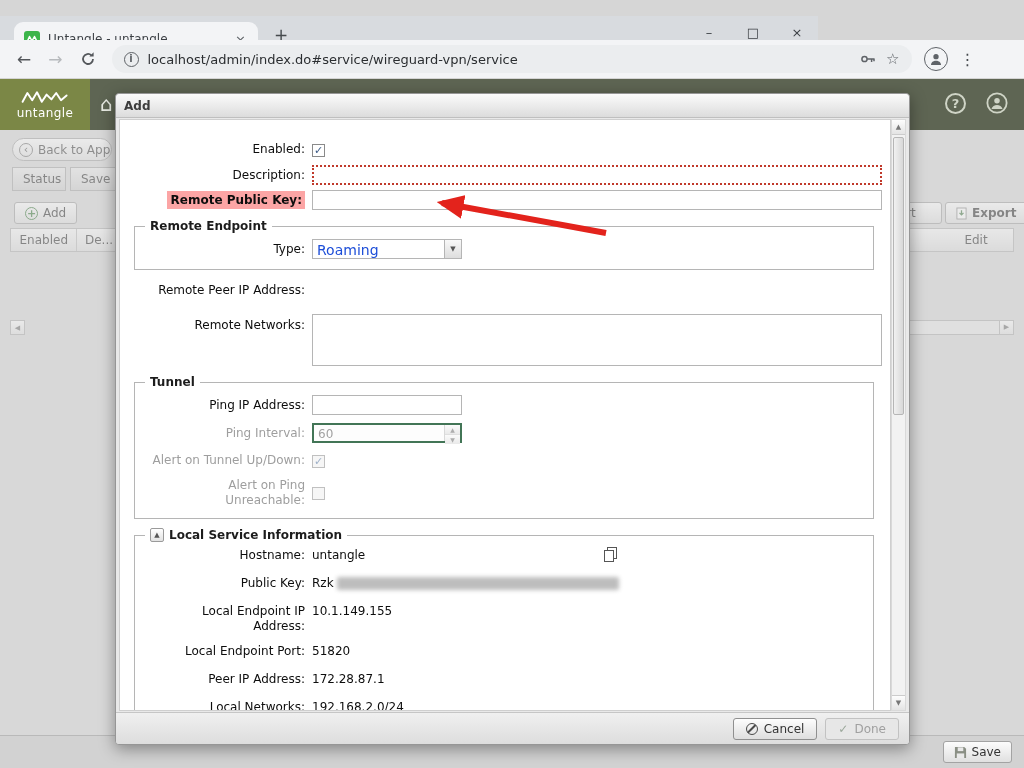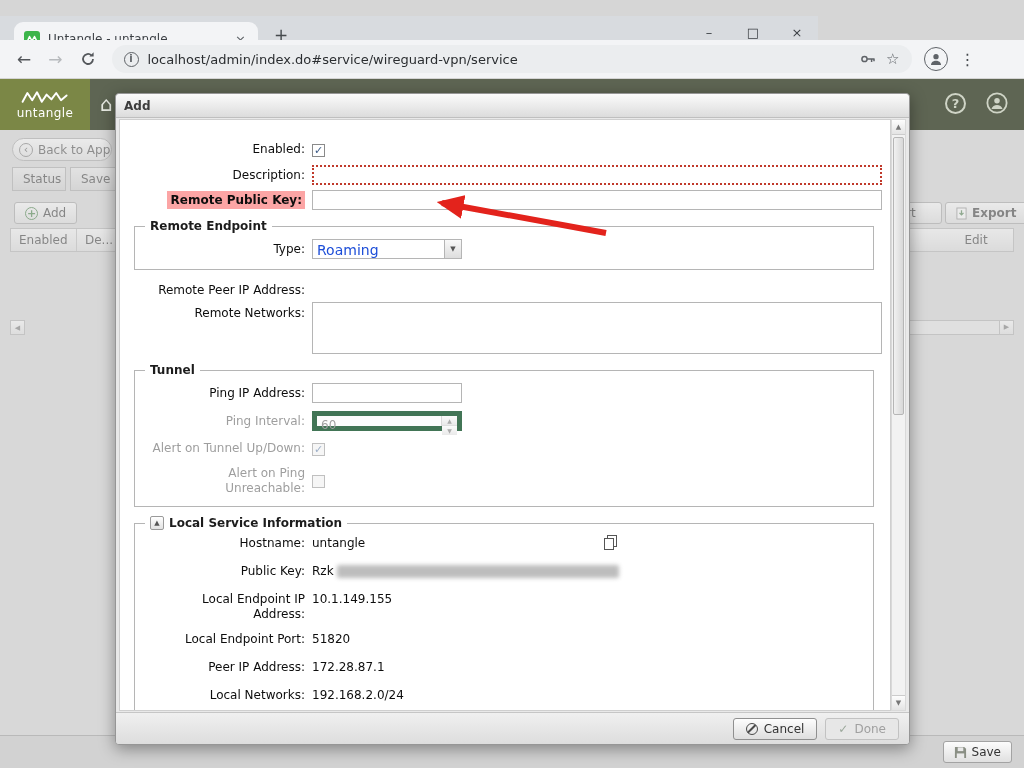--- a/index.html
+++ b/index.html
@@ -117,21 +117,21 @@
   .inp.full { flex:1; }
   .inp.invalid { border:2px dotted #c0392b; background:#fff; }
   .tarea { height:52px; flex:1; border:1px solid #b5b5b5; background:#fff; resize:none; font-family:inherit; }
   .cb { width:13px; height:13px; border:1px solid #8a8a8a; background:#fff; font-size:11px; line-height:11px;
         text-align:center; color:#3b5a86; font-weight:bold; margin-top:1px; }
   .cb.dis { border-color:#c0c0c0; background:#f6f6f6; color:#9eb0c8; }
   .combo { width:150px; height:20px; display:flex; border:1px solid #b5b5b5; background:#fff; }
   .cval { flex:1; font-size:14px; padding:2px 4px; color:#1d4ed8; }
   .cbtn { width:17px; background:linear-gradient(#f8f8f8,#dddddd); border-left:1px solid #b5b5b5;
           font-size:7px; color:#555; text-align:center; line-height:18px; }
-  .numwrap { width:150px; height:20px; display:flex; border:5px solid #14532d; background:#fdfdfd; opacity:.8; }
+  .numwrap { width:150px; height:20px; display:flex; border:2px solid #14532d; background:#fdfdfd; opacity:.8; }
   .nval { flex:1; font-size:12px; padding:2px 4px; color:#8a8a8a; }
   .spin { width:16px; display:flex; flex-direction:column; border-left:1px solid #d0d0d0; }
   .spin div { flex:1; font-size:6px; color:#999; text-align:center; line-height:9px;
               background:linear-gradient(#fafafa,#e5e5e5); }
   .spin div + div { border-top:1px solid #d8d8d8; }
   .fs { border:1px solid #b5b5b5; margin:0 8px; position:relative; padding:12px 10px 10px 10px; }
   .legend { position:absolute; top:-8px; left:10px; background:#fff; padding:0 5px; font-size:12px;
             font-weight:bold; color:#1c1c1c; display:flex; align-items:center; gap:5px; }
   .colbtn { width:14px; height:14px; border:1px solid #9a9a9a; border-radius:2px;
             background:linear-gradient(#ffffff,#e2e2e2); font-size:7px; line-height:12px; text-align:center; color:#555; }
@@ -140,21 +140,21 @@
   .copy::before { content:''; position:absolute; left:4px; top:-2px; width:8px; height:10px;
                   border:1px solid #555; background:#fff; }
   .copy::after { content:''; position:absolute; left:1px; top:1px; width:8px; height:10px;
                  border:1px solid #555; background:#fff; }
   .blurbar { display:inline-block; width:282px; height:13px; background:#bdbdbd; filter:blur(2px);
              border-radius:2px; vertical-align:middle; margin-left:3px; }
   .wrapnarrow { display:inline-block; width:122px; text-align:right; }
 
   .arrow-overlay { position:absolute; left:0; top:0; pointer-events:none; z-index:50; }
 
-  .mt8{margin-top:8px}.mt5{margin-top:5px}.mt6{margin-top:4px}.mt10{margin-top:10px}
+  .mt8{margin-top:8px}.mt5{margin-top:5px}.mt6{margin-top:16px}.mt10{margin-top:10px}
   .mt12{margin-top:13px}.mt16{margin-top:16px}
 </style>
 </head>
 <body>
 
 <div class="screen">
 
   <div class="tabstrip">
     <div class="tab">
       <span class="favicon">
@@ -237,21 +237,21 @@
       <span>port</span>
     </div>
     <div class="sbtn" style="position:absolute; left:945px; top:72px;font-weight:bold;">
       <svg width="11" height="13" viewBox="0 0 12 14">
           <rect x="1" y="1" width="10" height="12" fill="#fff" stroke="#888"></rect>
           <path d="M6 3.5v5M3.8 6.3L6 8.5l2.2-2.2" stroke="#4a7d4a" fill="none" stroke-width="1.4"></path>
         </svg>
       <span>Export</span>
     </div>
     <div class="gridhdr">
-      <div class="ghcell" style="left:0; width:66px;">Enabled</div>
+      <div class="ghcell" style="left:0; width:66px;text-align:right;">Enabled</div>
       <div class="ghcell" style="left:66px; width:44px;">De...</div>
       <div class="ghcell" style="left:851px; width:36px;">ent</div>
       <div class="ghcell" style="left:929px; width:72px; text-align:center; border-right:none;">Edit</div>
     </div>
     <div class="hsb-left">◀</div>
     <div class="hsb-right">
       <div class="hsb-btn">▶</div>
     </div>
   </div>
 

